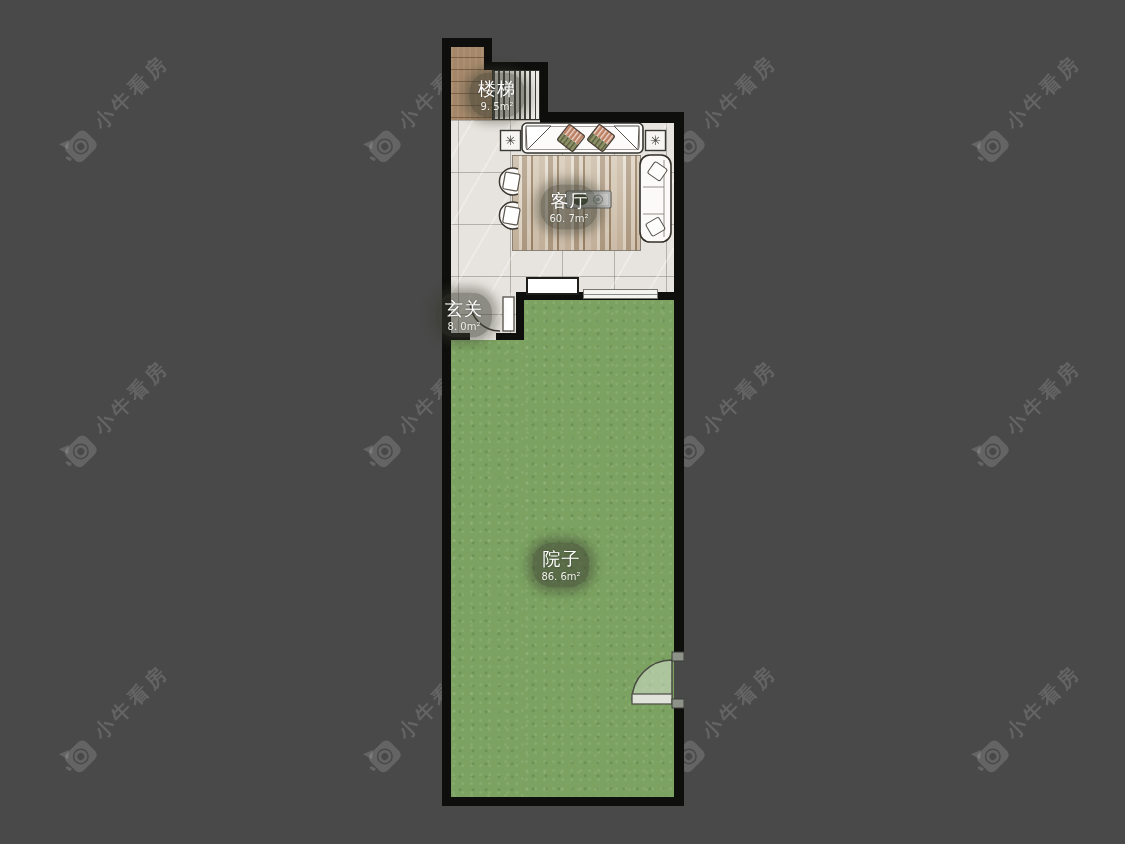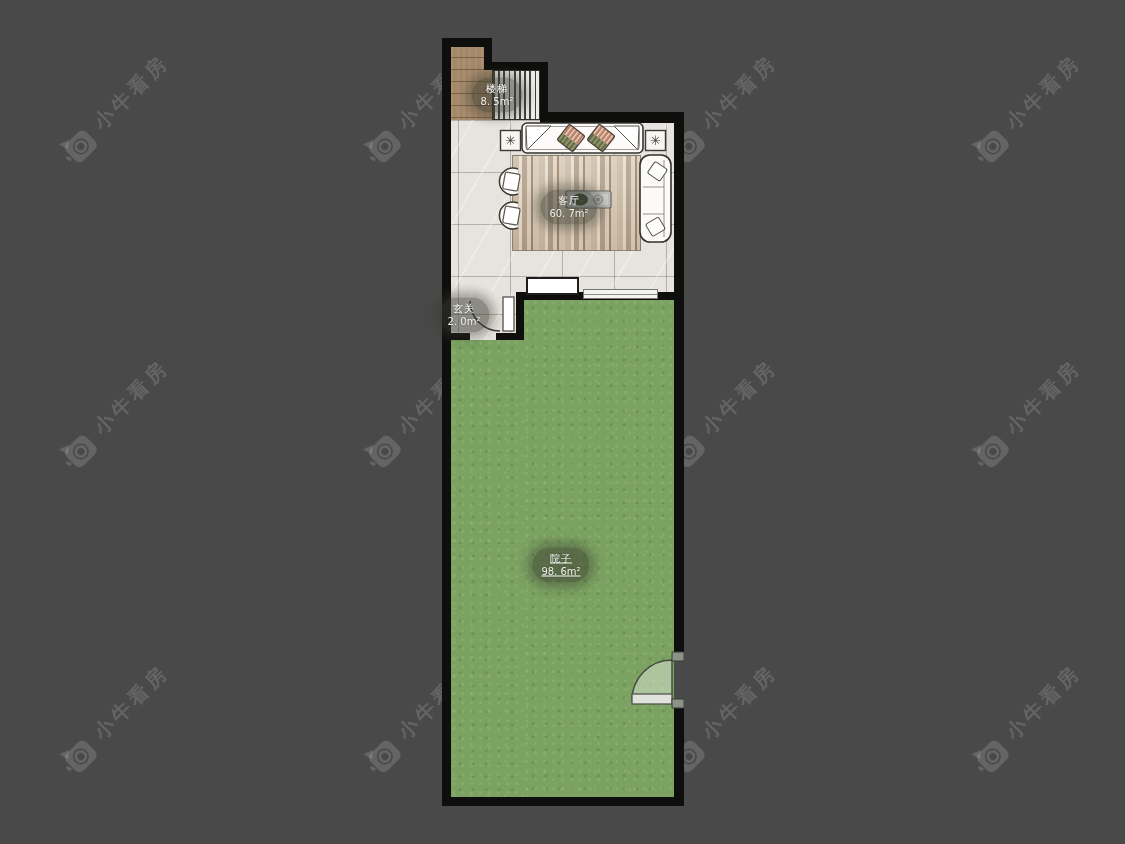--- a/index.html
+++ b/index.html
@@ -66,21 +66,21 @@
   .step-box{background:#ffffff;border:2px solid #1d1d1b;}
   #furniture{position:absolute;left:0;top:0;z-index:4;}
   
   .room-label{
     position:absolute;transform:translate(-50%,-50%);
     text-align:center;color:#fff;z-index:5;
     background:rgba(58,60,48,0.52);
     box-shadow:0 0 10px 6px rgba(58,60,48,0.38);
     border-radius:20px;padding:5px 9px;line-height:1.25;
   }
-  .room-name{font-size:10px;letter-spacing:1px;text-shadow:0 0 2px rgba(0,0,0,.35);}
+  .room-name{font-size:18px;letter-spacing:1px;text-shadow:0 0 2px rgba(0,0,0,.35);text-align:right;}
   .room-area{font-size:10px;color:#f1f1ec;text-shadow:0 0 2px rgba(0,0,0,.35);}
 </style>
 </head>
 <body>
 
 <div id="stage">
 
   <div>
 
     <div class="wm" style="left:60px;top:128px;">
@@ -309,29 +309,29 @@
       <g>
         <path d="M232,622 A40,40 0 0 0 192,662 L232,662 Z" fill="rgba(214,226,208,0.55)" stroke="#4a4a44" stroke-width="1.5"></path>
         <rect x="192" y="656" width="40" height="10" fill="#dfe3da" stroke="#54544e" stroke-width="1.3"></rect>
         <rect x="232" y="614" width="12" height="9" fill="#8d9288" stroke="#3c3c38" stroke-width="1"></rect>
         <rect x="232" y="661" width="12" height="9" fill="#8d9288" stroke="#3c3c38" stroke-width="1"></rect>
       </g>
     </svg>
 
     <div class="room-label" style="left:57px;top:57px;">
       <div class="room-name">楼梯</div>
-      <div class="room-area">8. 5m²</div>
+      <div class="room-area">9. 5m²</div>
     </div>
     <div class="room-label" style="left:129px;top:169px;">
       <div class="room-name">客厅</div>
       <div class="room-area">60. 7m²</div>
     </div>
     <div class="room-label" style="left:24px;top:277px;">
       <div class="room-name">玄关</div>
-      <div class="room-area">2. 0m²</div>
+      <div class="room-area">8. 0m²</div>
     </div>
-    <div class="room-label" style="left:121px;top:527px;text-decoration:underline;">
+    <div class="room-label" style="left:121px;top:527px;">
       <div class="room-name">院子</div>
-      <div class="room-area">98. 6m²</div>
+      <div class="room-area">86. 6m²</div>
     </div>
 
   </div>
 </div>
 
 </body></html>

